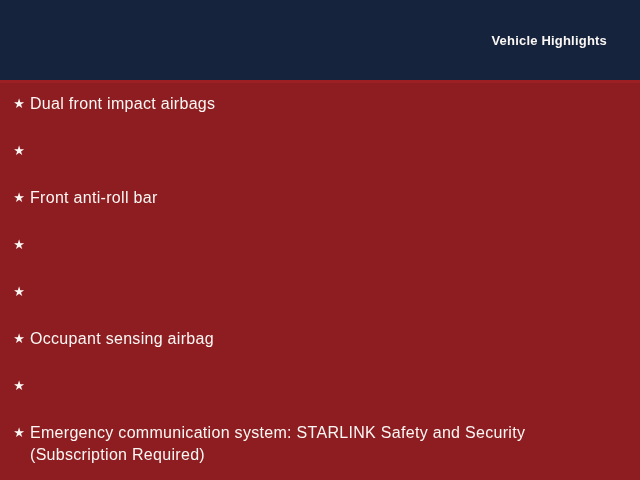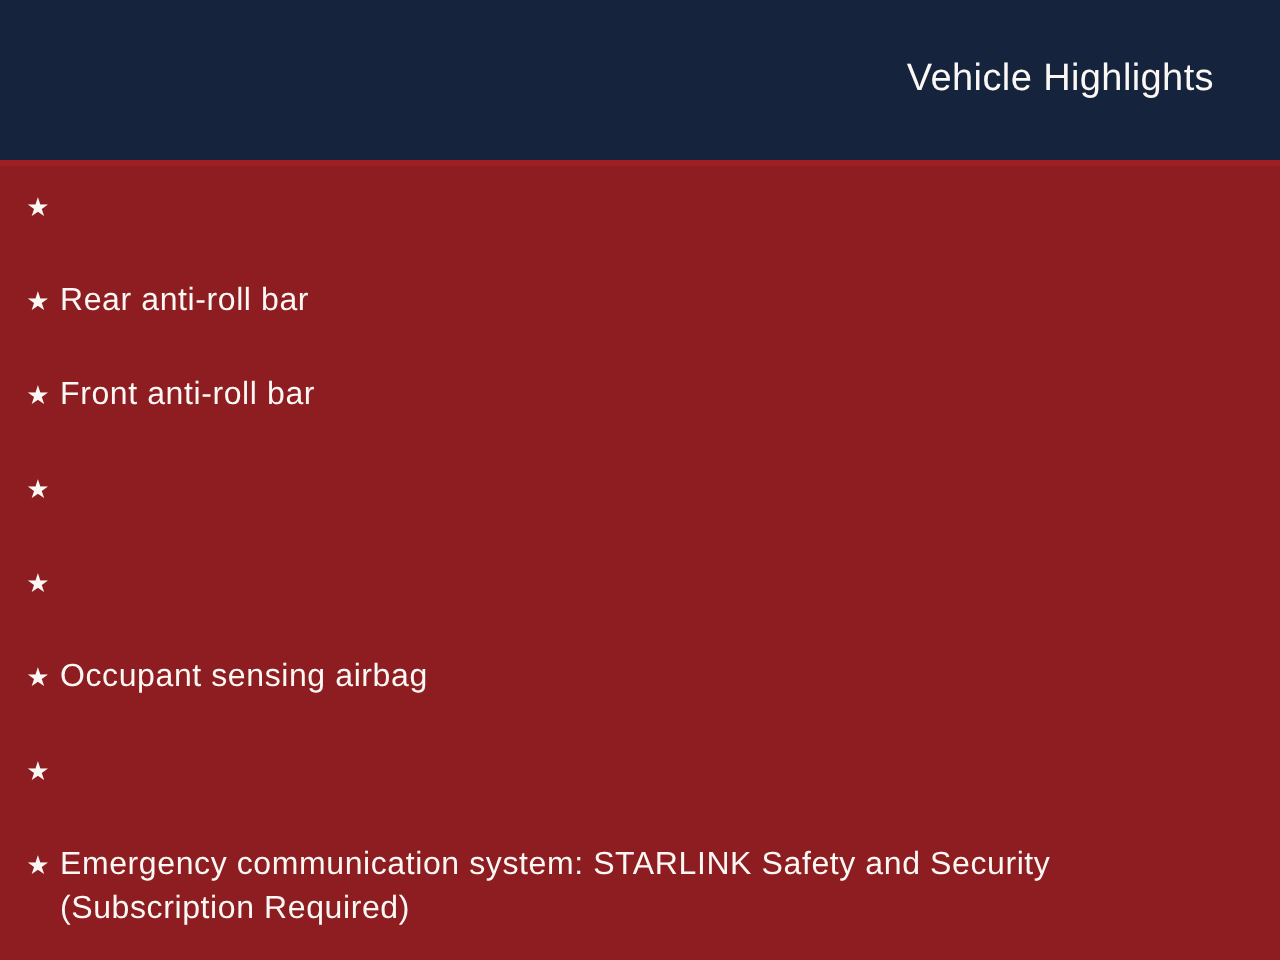--- a/index.html
+++ b/index.html
@@ -19,22 +19,22 @@
     height: 80px;
     width: 100%;
     background: var(--header-bg, #15233d);
     display: flex;
     align-items: center;
     justify-content: flex-end;
     padding-right: 33px;
   }
   .header .title {
     color: var(--text-color, #faf7f4);
-    font-size: 19px;
-    font-weight: normal;
+    font-size: 13px;
+    font-weight: bold;
     letter-spacing: 0.2px;
   }
   .body {
     box-sizing: border-box;
     width: 100%;
     height: 400px;
     background: var(--body-bg, #8d1d21);
     border-top: 3px solid var(--accent-line, #9c2023);
     padding: 10px 28px 0 8px;
   }
@@ -67,25 +67,25 @@
 <body>
 
 <div class="screen" style="--header-bg: #15233d; --body-bg: #8d1d21; --accent-line: #9c2023; --text-color: #faf7f4;">
   <div class="header">
     <span class="title">Vehicle Highlights</span>
   </div>
   <div class="body">
     <div class="feature-list" id="feature-list">
   <div class="feature-item">
     <span class="bullet">★</span>
+    <span class="label">Dual front impact airbags</span>
   </div>
 
   <div class="feature-item">
     <span class="bullet">★</span>
-    <span class="label">Rear anti-roll bar</span>
   </div>
 
   <div class="feature-item">
     <span class="bullet">★</span>
     <span class="label">Front anti-roll bar</span>
   </div>
 
   <div class="feature-item">
     <span class="bullet">★</span>
   </div>

